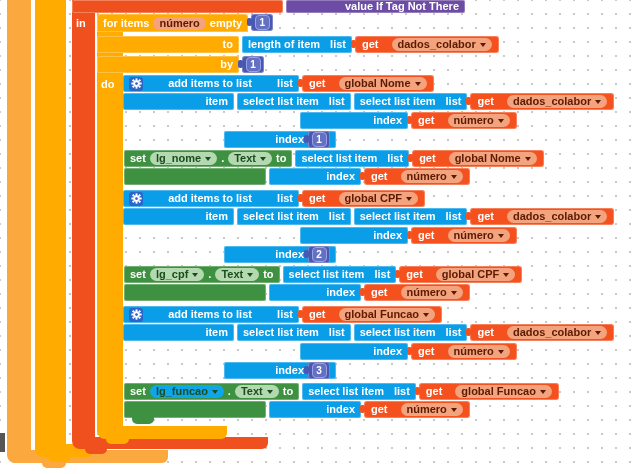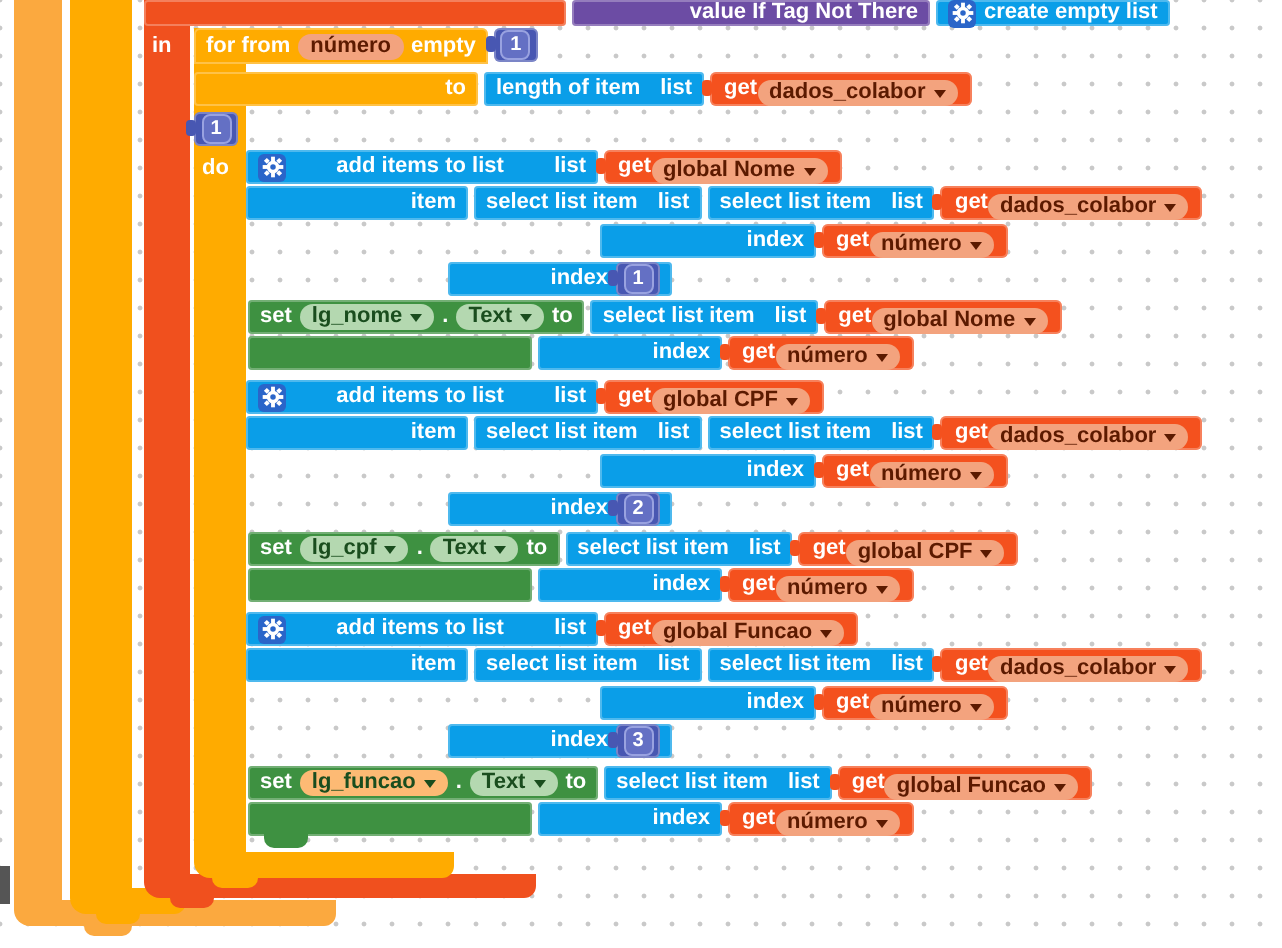--- a/index.html
+++ b/index.html
@@ -19,21 +19,21 @@
     padding:0 6px;height:13px;line-height:13px;}
   .badge .btx{font-weight:bold}
   .arr{width:0;height:0;border-left:3px solid rgba(0,0,0,0);border-right:3px solid rgba(0,0,0,0);
     border-top:4px solid currentColor;display:inline-block}
   .chip{position:relative;width:22px;height:17px;border-radius:3px;
     display:flex;align-items:center;justify-content:center;
     box-shadow:inset 0 0 0 1px rgba(255,255,255,.28)}
   .chip .inner{width:13px;height:13px;border-radius:4px;display:flex;align-items:center;
     justify-content:center;color:#fff;font-size:10px}
   .nub{position:absolute;left:-4px;top:4px;width:5px;height:8px;background:inherit;border-radius:2px}
-  .getb{position:relative;display:inline-flex;align-items:flex-end;gap:0;height:17px;
+  .getb{position:relative;display:inline-flex;align-items:center;gap:13px;height:17px;
     padding:0 7px;border-radius:3px;box-shadow:inset 0 0 0 1px rgba(255,255,255,.28)}
   .gear{width:14px;height:14px;border-radius:3px;display:inline-flex;align-items:center;
     justify-content:center;flex:0 0 auto}
   .j-end{justify-content:flex-end}
   .j-between{justify-content:space-between}
 </style>
 </head>
 <body>
 
 <div id="ws">
@@ -48,45 +48,26 @@
     <div class="abs" style="left: 48px; top: 456px; width: 22px; height: 6px; background: rgb(255, 171, 0); border-radius: 0px 0px 5px 5px;"></div>
     <div class="abs" style="left: 72px; top: 437px; width: 196px; height: 12px; background: rgb(240, 80, 30); border-radius: 0px 0px 6px 8px;"></div>
     <div class="abs" style="left: 85px; top: 448px; width: 22px; height: 6px; background: rgb(240, 80, 30); border-radius: 0px 0px 5px 5px;"></div>
     <div class="abs" style="left: 97px; top: 426px; width: 130px; height: 13px; background: rgb(255, 171, 0); border-radius: 0px 0px 6px 8px;"></div>
     <div class="abs" style="left: 106px; top: 438px; width: 23px; height: 6px; background: rgb(255, 171, 0); border-radius: 0px 0px 5px 5px;"></div>
     <div class="abs row" style="left: 72px; top: 0px; height: 30px;">
       <div class="strip" style="background: rgb(240, 80, 30); width: 199px; height: 13px;"></div>
       <div class="strip j-end" style="background: rgb(108, 76, 164); width: 167px; height: 13px;">
         <span class="lbl">value If Tag Not There</span>
       </div>
-      <div class="strip" style="background: rgb(10, 158, 232); height: 13px;">
-        <span class="gear" style="background: rgb(42, 101, 201);">
-          <svg width="11" height="11" viewBox="0 0 16 16">
-            <g fill="#fff">
-              <rect x="6.6" y="0.5" width="2.8" height="4"></rect>
-              <rect x="6.6" y="11.5" width="2.8" height="4"></rect>
-              <rect x="0.5" y="6.6" width="4" height="2.8"></rect>
-              <rect x="11.5" y="6.6" width="4" height="2.8"></rect>
-              <rect x="2" y="2" width="3" height="3" transform="rotate(45 3.5 3.5)"></rect>
-              <rect x="11" y="2" width="3" height="3" transform="rotate(45 12.5 3.5)"></rect>
-              <rect x="2" y="11" width="3" height="3" transform="rotate(45 3.5 12.5)"></rect>
-              <rect x="11" y="11" width="3" height="3" transform="rotate(45 12.5 12.5)"></rect>
-              <circle cx="8" cy="8" r="4.6"></circle>
-            </g>
-            <circle cx="8" cy="8" r="2" fill="#2A65C9"></circle>
-          </svg>
-        </span>
-        <span class="lbl">create empty list</span>
-      </div>
     </div>
     <div class="abs lbl" style="left: 76px; top: 15px;">in</div>
     <div class="abs lbl" style="left: 101px; top: 76px;">do</div>
     <div class="abs row" style="left: 97px; top: 14px; height: 18px;">
       <div class="strip" style="background: rgb(255, 171, 0); height: 18px; border-radius: 3px 3px 0px 0px;">
-        <span class="lbl">for from</span>
+        <span class="lbl">for items</span>
         <span class="badge" style="background: rgb(243, 163, 126); color: rgb(92, 26, 0);">
           <span class="btx">número</span>
         </span>
         <span class="lbl">empty</span>
       </div>
       <div class="chip" style="background: rgb(72, 87, 178);">
         <span class="nub"></span>
         <span class="inner" style="background: rgb(100, 112, 196); border: 1px solid rgb(153, 162, 224);">
           <span>1</span>
         </span>
@@ -103,20 +84,23 @@
       <div class="getb" style="background: rgb(244, 81, 30);">
         <span class="nub"></span>
         <span class="lbl">get</span>
         <span class="badge" style="background: rgb(243, 163, 126); color: rgb(92, 26, 0);">
           <span class="btx">dados_colabor</span>
           <span class="arr"></span>
         </span>
       </div>
     </div>
     <div class="abs row" style="left: 97px; top: 56px; height: 17px;">
+      <div class="strip j-end" style="background: rgb(255, 171, 0); width: 130px;">
+        <span class="lbl">by</span>
+      </div>
       <div class="chip" style="background: rgb(72, 87, 178);">
         <span class="nub"></span>
         <span class="inner" style="background: rgb(100, 112, 196); border: 1px solid rgb(153, 162, 224);">
           <span>1</span>
         </span>
       </div>
     </div>
     <div class="abs row" style="left: 123px; top: 75px; height: 17px;">
       <div class="strip j-between" style="background: rgb(10, 158, 232); width: 164px;">
         <span class="gear" style="background: rgb(42, 101, 201);">
@@ -420,21 +404,21 @@
           <span class="nub"></span>
           <span class="inner" style="background: rgb(100, 112, 196); border: 1px solid rgb(153, 162, 224);">
             <span>3</span>
           </span>
         </div>
       </div>
     </div>
     <div class="abs row" style="left: 124px; top: 383px; height: 17px;">
       <div class="strip" style="background: rgb(62, 145, 65);">
         <span class="lbl">set</span>
-        <span class="badge" style="background: #fdba74; color: rgb(26, 77, 30);">
+        <span class="badge" style="background: #0ea5e9; color: rgb(26, 77, 30);">
           <span class="btx">lg_funcao</span>
           <span class="arr"></span>
         </span>
         <span class="lbl">.</span>
         <span class="badge" style="background: rgb(180, 216, 176); color: rgb(26, 77, 30);">
           <span class="btx">Text</span>
           <span class="arr"></span>
         </span>
         <span class="lbl">to</span>
       </div>

